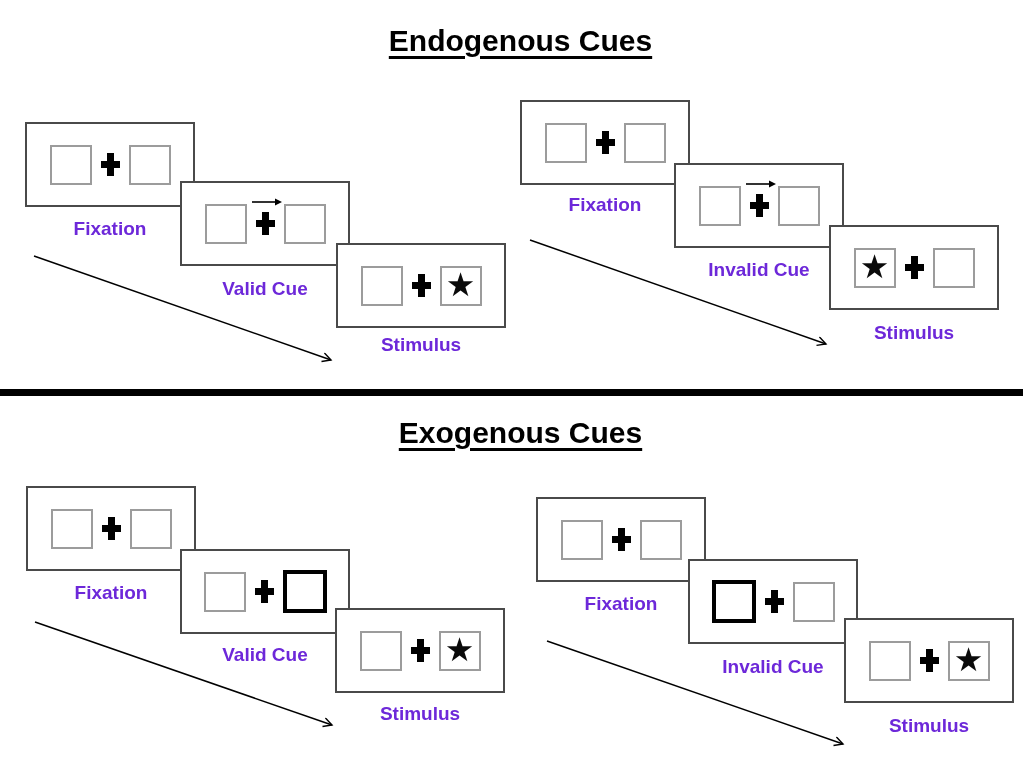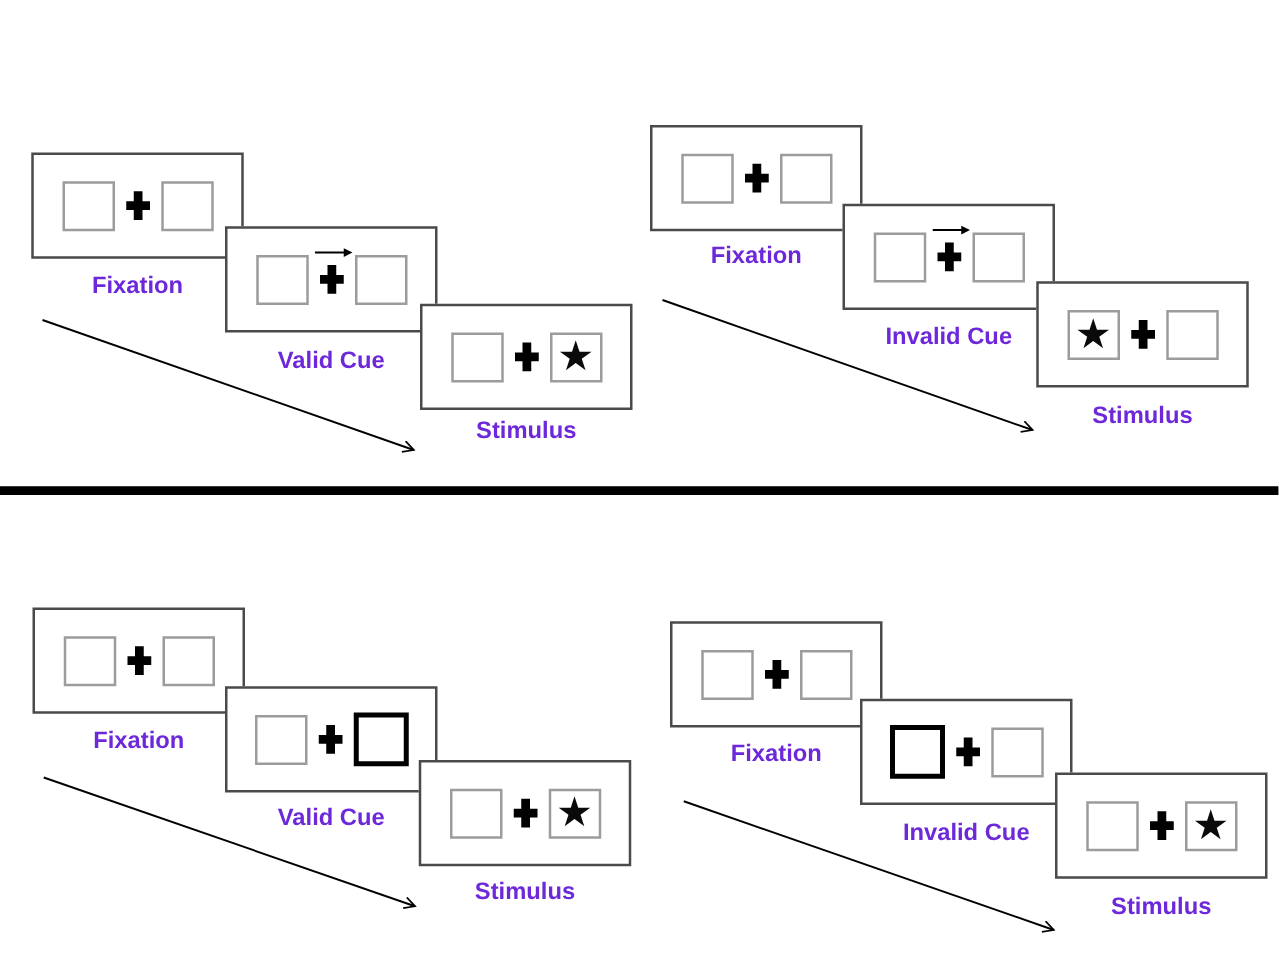--- a/index.html
+++ b/index.html
@@ -69,21 +69,23 @@
       <marker id="ah" markerWidth="14" markerHeight="14" refX="9" refY="5" orient="auto" markerUnits="userSpaceOnUse">
         <path d="M0.5,0.5 L9,5 L0.5,9.5" fill="none" stroke="#000" stroke-width="1.4"></path>
       </marker>
     </defs>
     <line x1="34" y1="256" x2="331" y2="360" stroke="#000" stroke-width="1.5" marker-end="url(#ah)"></line>
     <line x1="530" y1="240" x2="826" y2="344" stroke="#000" stroke-width="1.5" marker-end="url(#ah)"></line>
     <line x1="35" y1="622" x2="332" y2="725" stroke="#000" stroke-width="1.5" marker-end="url(#ah)"></line>
     <line x1="547" y1="641" x2="843" y2="744" stroke="#000" stroke-width="1.5" marker-end="url(#ah)"></line>
   </svg>
 
+  <div class="title t-endo">Endogenous Cues</div>
   <div class="divider"></div>
+  <div class="title t-exo">Exogenous Cues</div>
 
   <div>
     <div class="panel z1 p-q1-fix">
       <span class="sq"></span>
       <span class="plus"></span>
       <span class="sq"></span>
     </div>
     <div class="plabel l-q1-fix">Fixation</div>
 
     <div class="panel z2 p-q1-cue">

